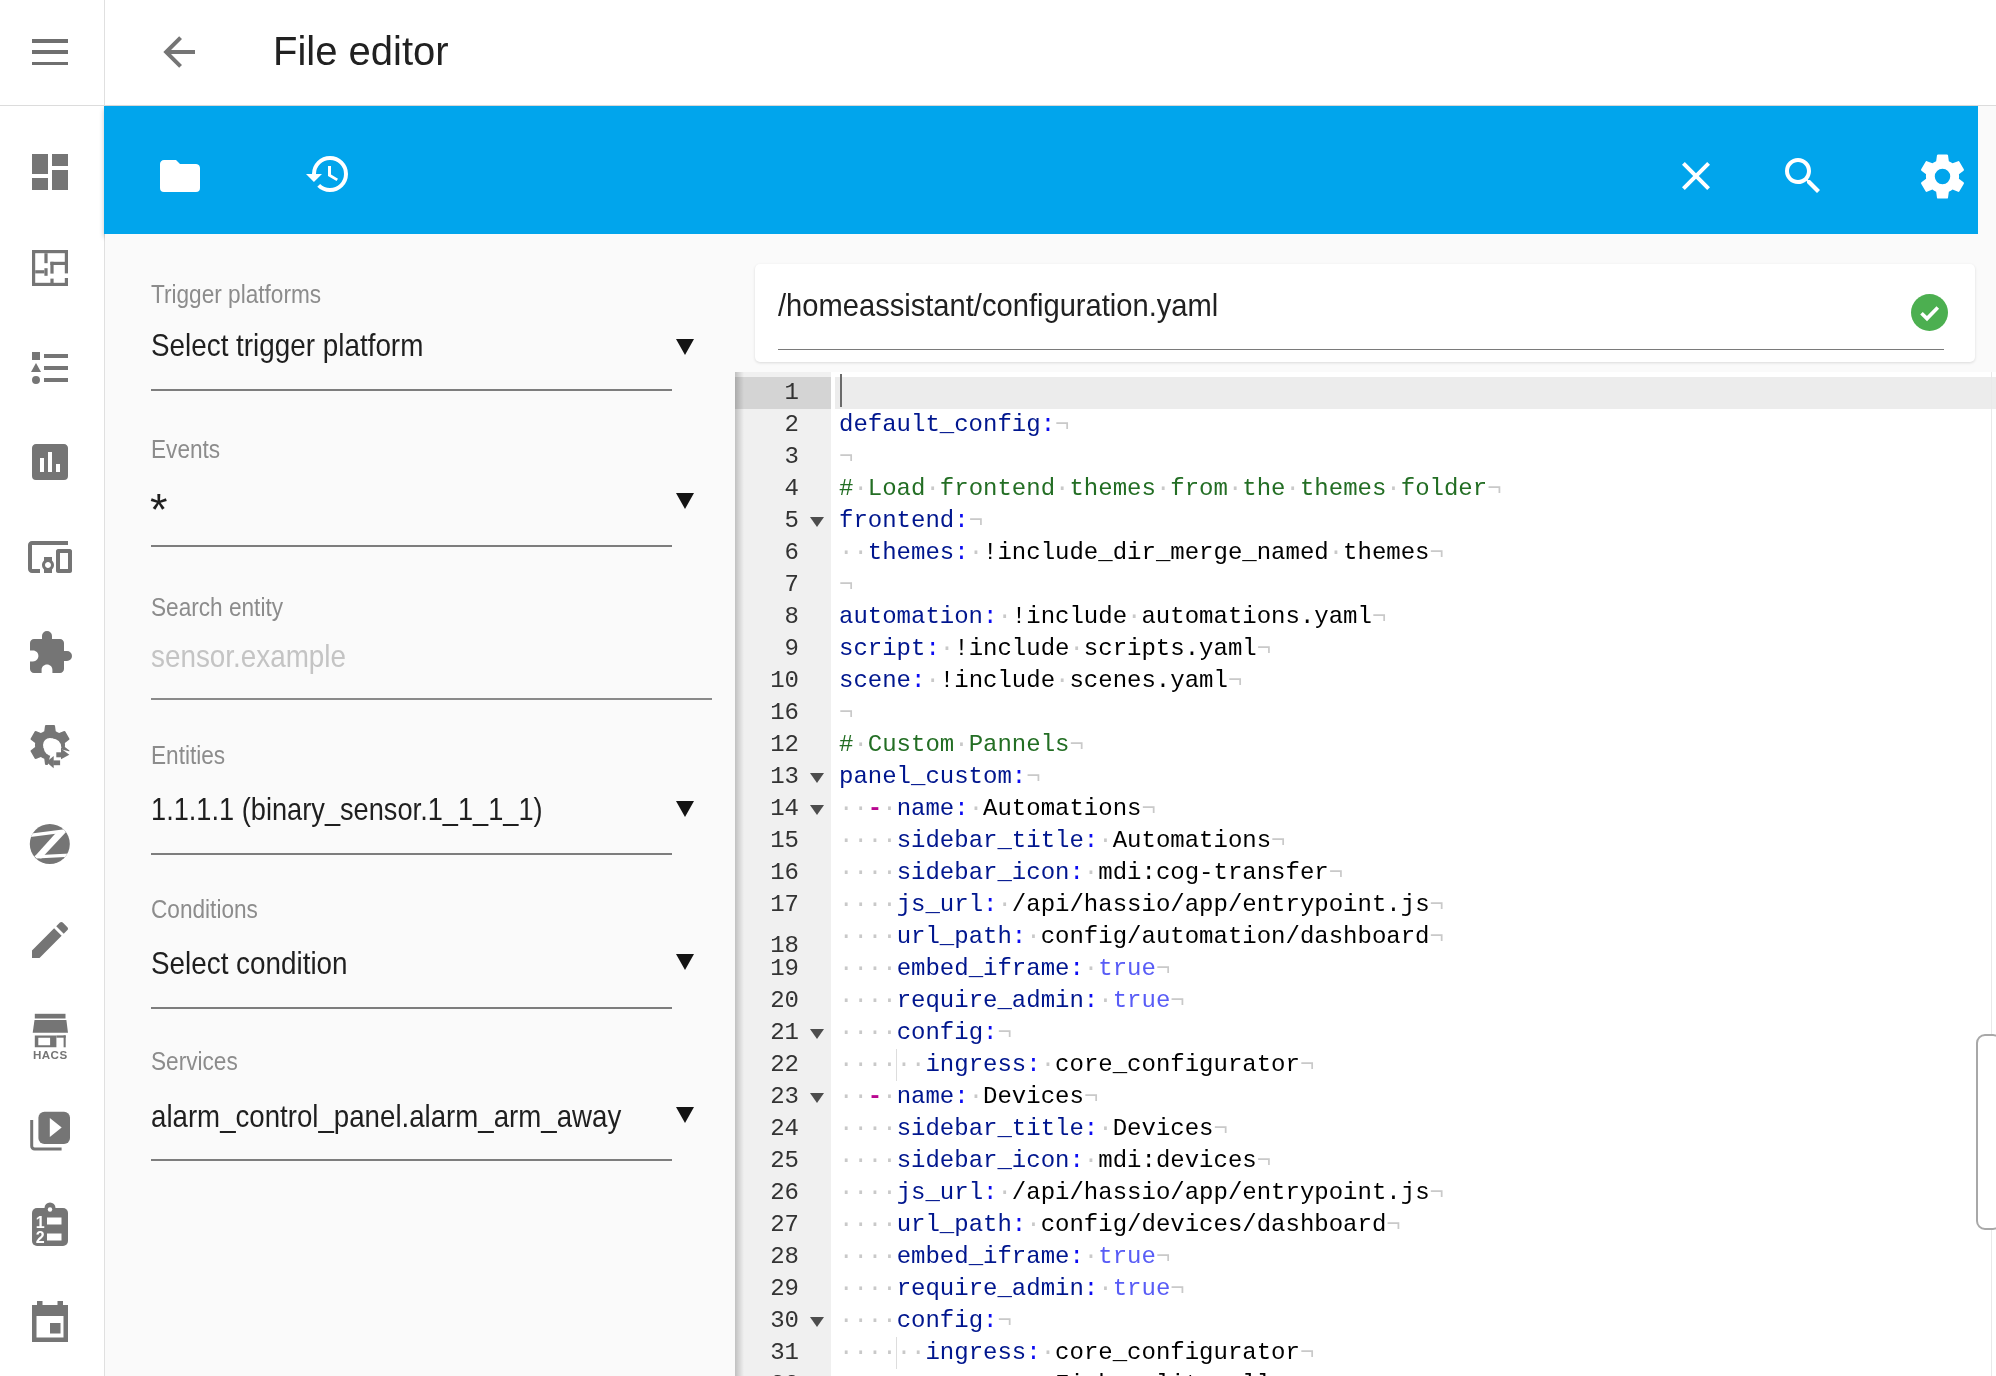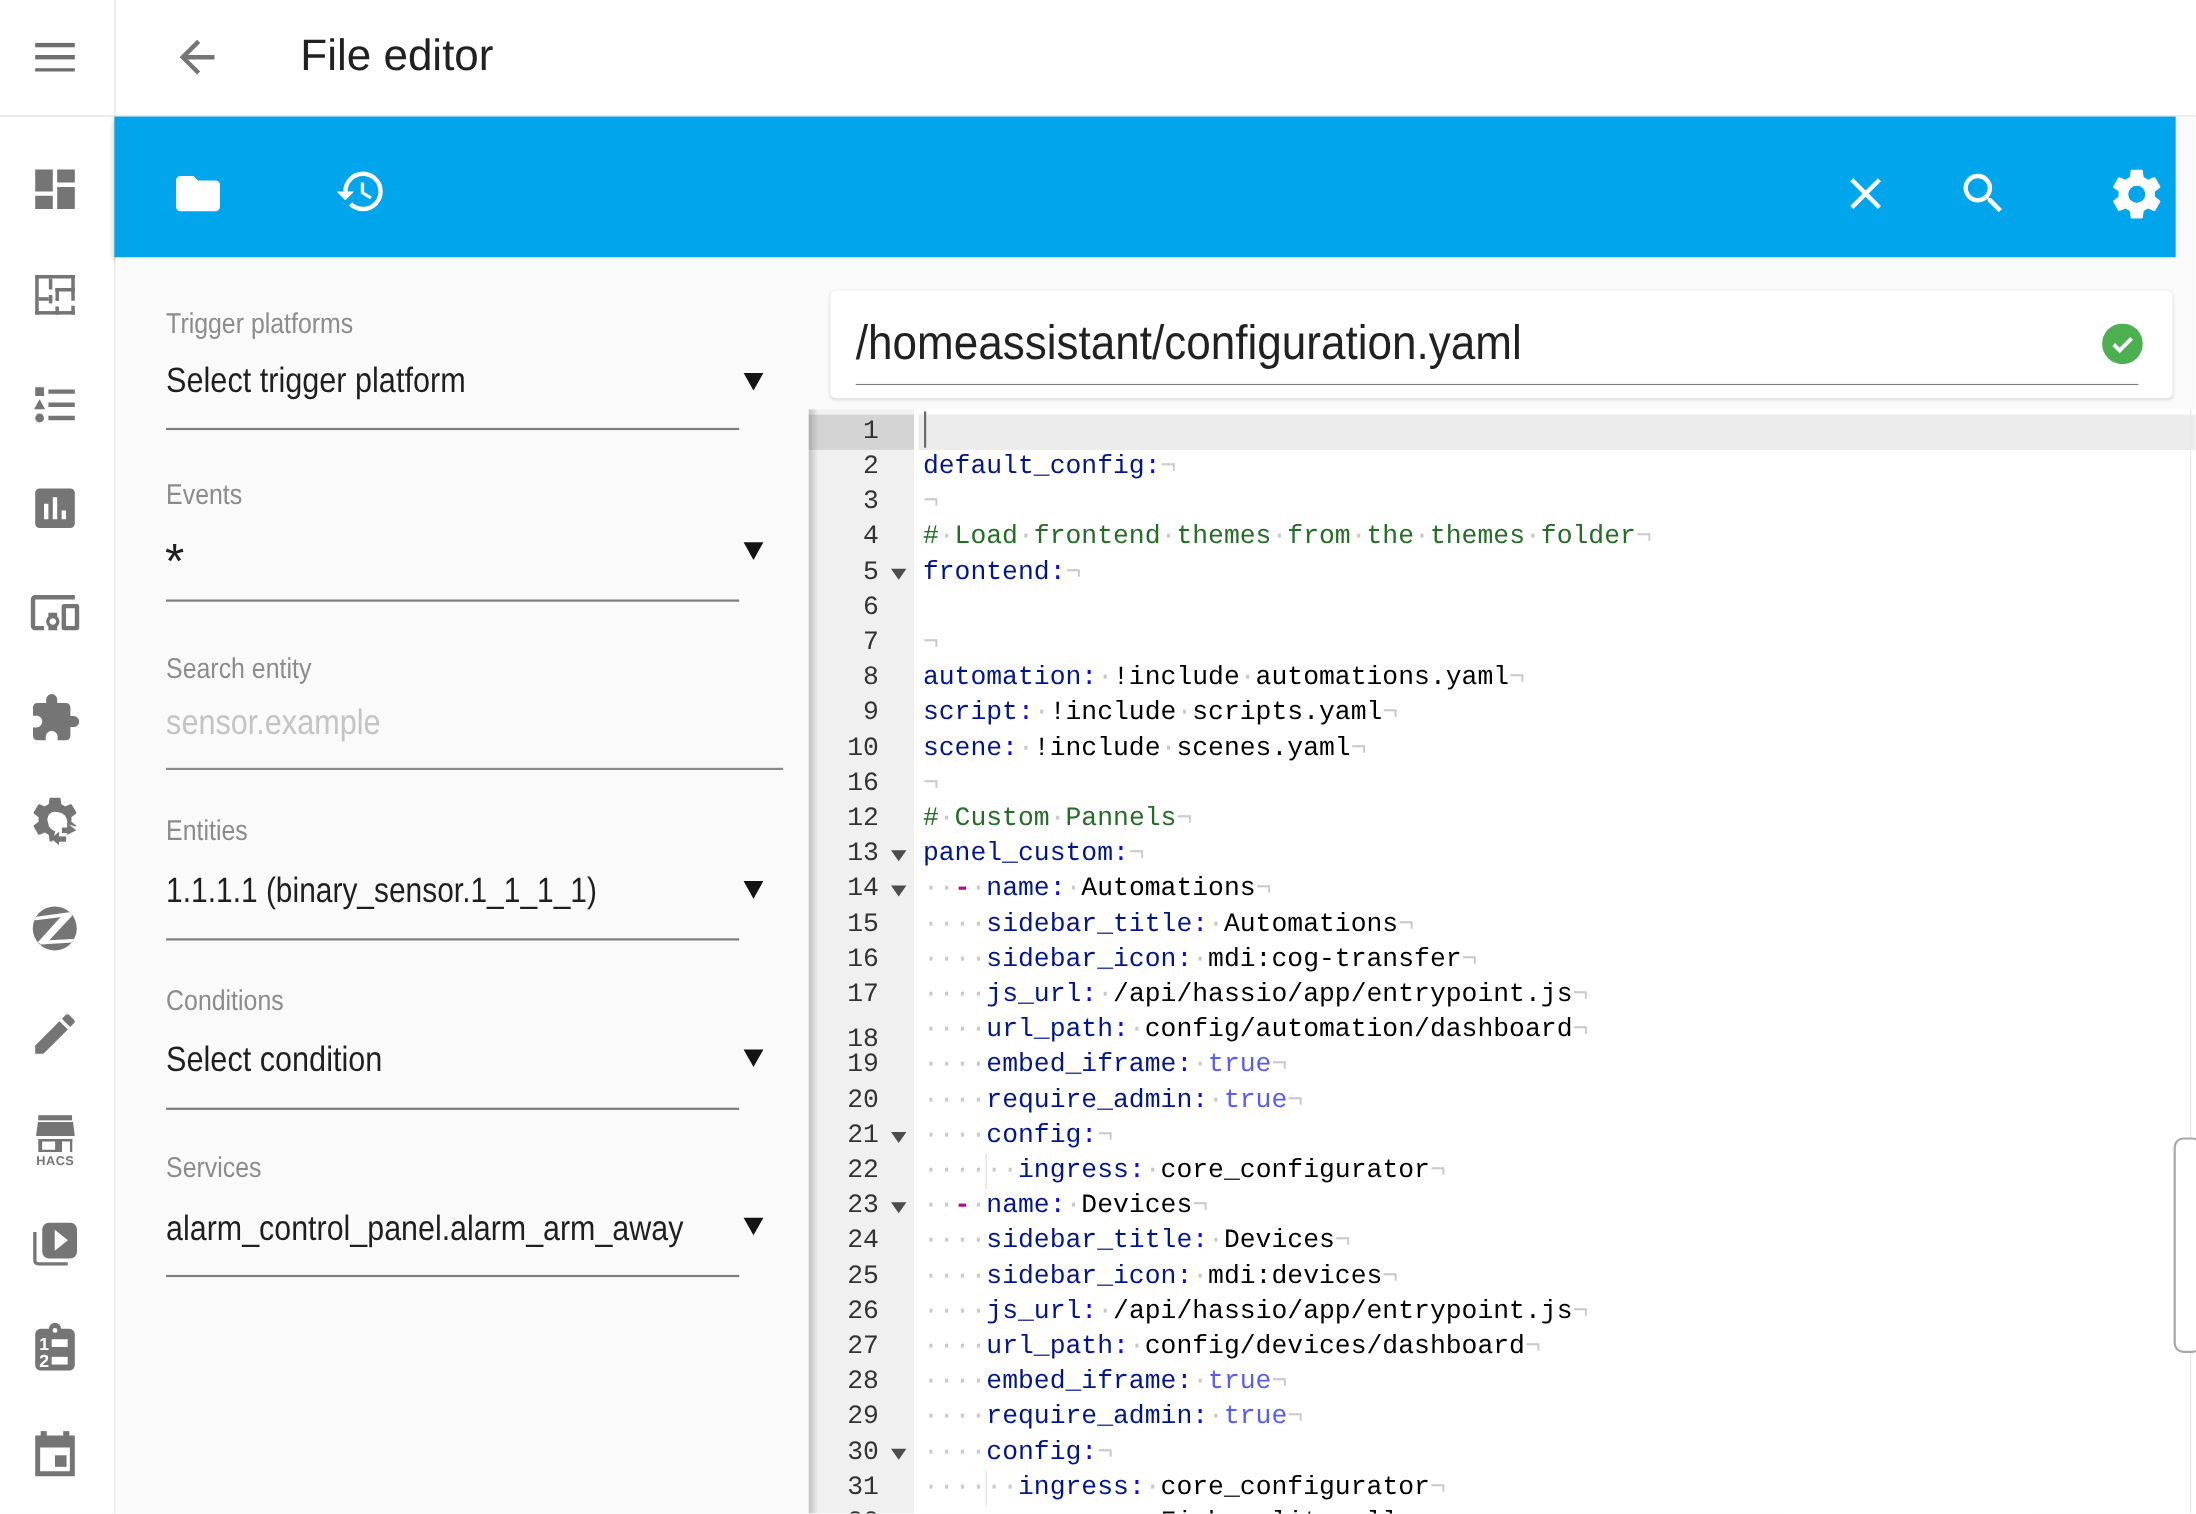--- a/index.html
+++ b/index.html
@@ -151,21 +151,21 @@
 <div class="abs ul" style="left:150.5px;top:852.5px;width:521px"></div>
 <div class="abs ul" style="left:150.5px;top:1006.5px;width:521px"></div>
 <div class="abs ul" style="left:150.5px;top:1159px;width:521px"></div>
 <div class="abs" style="left:150.5px;top:697.5px;width:561px;height:2.5px;background:#8a8a8a"></div>
 <div class="abs tri" style="left:675.5px;top:339px"></div>
 <div class="abs tri" style="left:675.5px;top:493px"></div>
 <div class="abs tri" style="left:675.5px;top:801px"></div>
 <div class="abs tri" style="left:675.5px;top:954px"></div>
 <div class="abs tri" style="left:675.5px;top:1107px"></div>
 <div class="abs" style="left:755px;top:264px;width:1220px;height:98px;background:#fff;border-radius:5px;box-shadow:0 1px 3px rgba(0,0,0,0.13)"></div>
-<div class="abs" style="left:778px;top:287px;font-size:44px;color:#212121"><span class="sx91">/homeassistant/configuration.yaml</span></div>
+<div class="abs" style="left:778px;top:287px;font-size:32px;color:#212121"><span class="sx91">/homeassistant/configuration.yaml</span></div>
 <div class="abs" style="left:778px;top:348.5px;width:1166px;height:1.5px;background:#7a7a7a"></div>
 <svg style="left:1911px;top:294px" width="37" height="37" viewBox="0 0 37 37">
 <circle cx="18.5" cy="18.5" r="18.5" fill="#4CAF50"></circle>
 <path d="M10.5,19.2 L16,24.6 L26.8,13.6" fill="none" stroke="#fff" stroke-width="3.6"></path>
 </svg>
 <div id="code">
 <div class="abs" style="left:0;top:0;width:96px;height:1004px;background:#f0f0f0"></div>
 <div class="abs" style="left:100px;top:5px;width:1161px;height:32px;background:#ececec"></div>
 <div class="abs" style="left:0;top:5px;width:96px;height:32px;background:#d4d4d4"></div>
 <div class="abs" style="left:0;top:0;width:9px;height:1004px;background:linear-gradient(to right,rgba(0,0,0,0.20),rgba(0,0,0,0))"></div>
@@ -174,20 +174,21 @@
 <div class="num" style="top:37px;line-height:32px">2</div>
 <div class="row" style="top:37px"><span class="k">default_config</span><span class="b">:</span><i>¬</i></div>
 <div class="num" style="top:69px;line-height:32px">3</div>
 <div class="row" style="top:69px"><i>¬</i></div>
 <div class="num" style="top:101px;line-height:32px">4</div>
 <div class="row" style="top:101px"><span class="c">#<i>·</i>Load<i>·</i>frontend<i>·</i>themes<i>·</i>from<i>·</i>the<i>·</i>themes<i>·</i>folder</span><i>¬</i></div>
 <div class="num" style="top:133px;line-height:32px">5</div>
 <div class="fold" style="left:75px;top:145px"></div>
 <div class="row" style="top:133px"><span class="k">frontend</span><span class="b">:</span><i>¬</i></div>
 <div class="num" style="top:165px;line-height:32px">6</div>
+<div class="row" style="top:165px"><i>·</i><i>·</i><span class="k">themes</span><span class="b">:</span><i>·</i>!include_dir_merge_named<i>·</i>themes<i>¬</i></div>
 <div class="num" style="top:197px;line-height:32px">7</div>
 <div class="row" style="top:197px"><i>¬</i></div>
 <div class="num" style="top:229px;line-height:32px">8</div>
 <div class="row" style="top:229px"><span class="k">automation</span><span class="b">:</span><i>·</i>!include<i>·</i>automations.yaml<i>¬</i></div>
 <div class="num" style="top:261px;line-height:32px">9</div>
 <div class="row" style="top:261px"><span class="k">script</span><span class="b">:</span><i>·</i>!include<i>·</i>scripts.yaml<i>¬</i></div>
 <div class="num" style="top:293px;line-height:32px">10</div>
 <div class="row" style="top:293px"><span class="k">scene</span><span class="b">:</span><i>·</i>!include<i>·</i>scenes.yaml<i>¬</i></div>
 <div class="num" style="top:325px;line-height:32px">16</div>
 <div class="row" style="top:325px"><i>¬</i></div>

